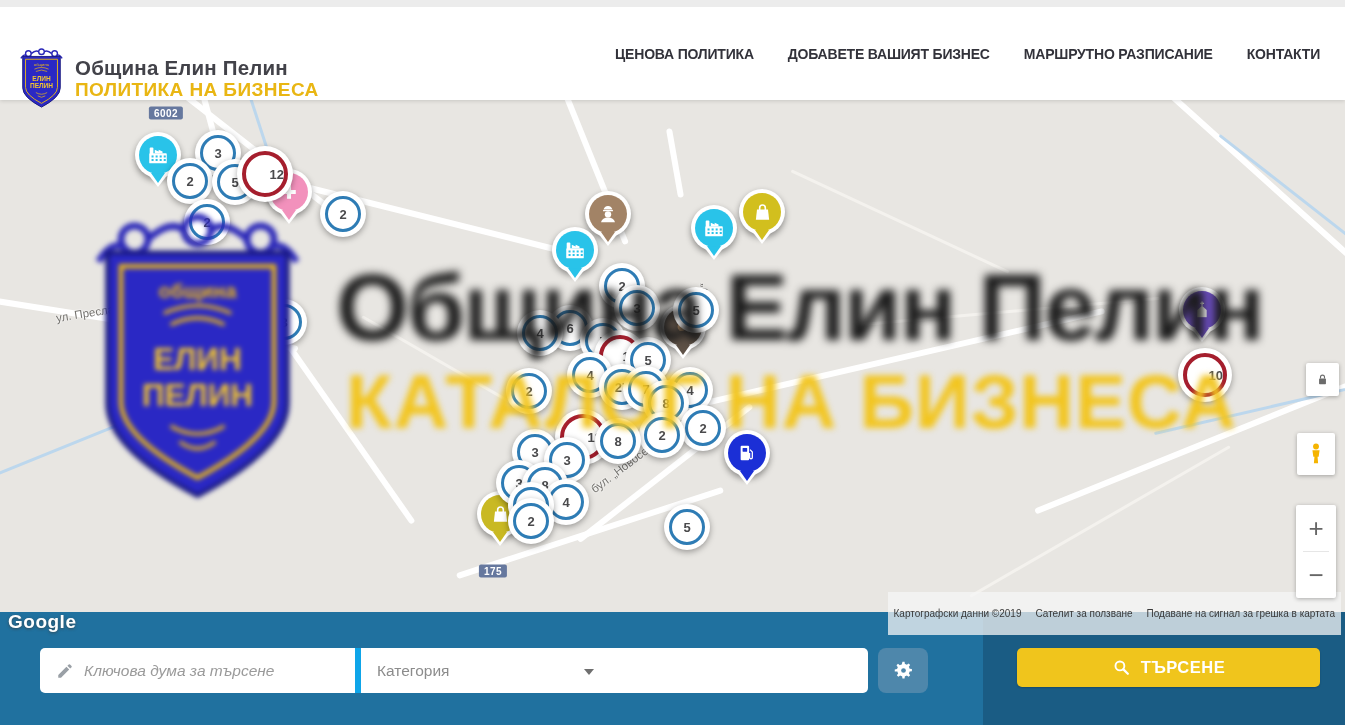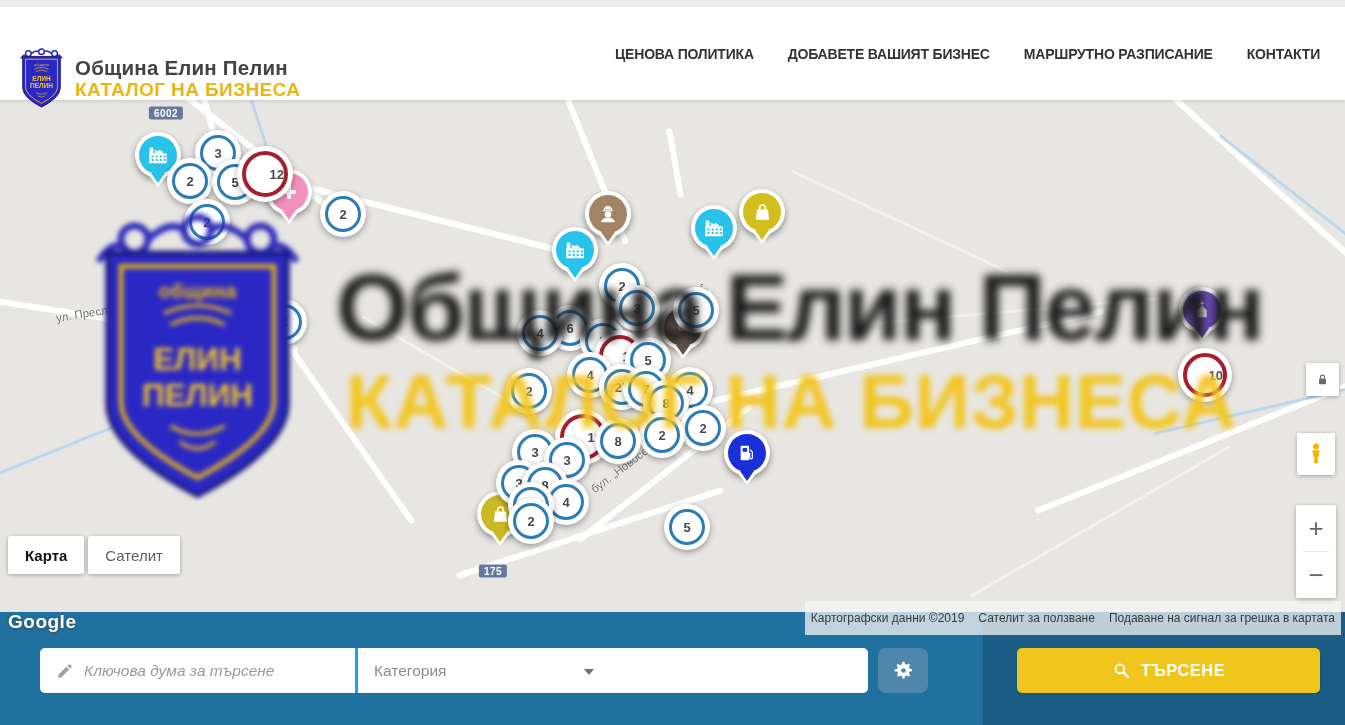--- a/index.html
+++ b/index.html
@@ -56,52 +56,52 @@
 
   
   .maptype{position:absolute;left:8px;top:436px;z-index:1500;display:flex;gap:4px;}
   .maptype button{height:38px;border:none;background:#fff;border-radius:2px;cursor:pointer;
     box-shadow:0 1px 4px rgba(0,0,0,.3);font-family:"Liberation Sans",sans-serif;font-size:15px;padding:0 17px;}
   .maptype .sel{font-weight:bold;color:#111;}
   .maptype .unsel{color:#5d5d5d;}
   .google-logo{position:absolute;left:8px;bottom:4px;z-index:1500;color:#fff;font-size:19px;font-weight:bold;
     letter-spacing:.5px;text-shadow:0 1px 3px rgba(60,60,60,.75);cursor:pointer;}
   .attribution{position:absolute;right:4px;bottom:2px;z-index:1500;display:flex;gap:14px;
-    background:rgba(245,245,245,.75);padding:10px 6px;font-size:12px;color:#3a3a3a;align-items:center;}
+    background:rgba(245,245,245,.75);padding:16px 6px;font-size:10px;color:#3a3a3a;align-items:center;}
   .attribution a{color:#3a3a3a;text-decoration:none;cursor:pointer;}
   .ctl{position:absolute;background:#fff;border-radius:2px;box-shadow:0 1px 4px rgba(0,0,0,.3);
     z-index:1500;display:flex;align-items:center;justify-content:center;border:none;cursor:pointer;}
   .ctl-lock{left:1306px;top:263px;width:33px;height:33px;}
   .ctl-pegman{left:1297px;top:333px;width:38px;height:42px;}
   .zoomctl{position:absolute;left:1296px;top:405px;width:40px;height:93px;background:#fff;border-radius:2px;
     box-shadow:0 1px 4px rgba(0,0,0,.3);z-index:1500;display:flex;flex-direction:column;}
   .zoomctl button{flex:1;border:none;background:transparent;font-size:26px;color:#666;cursor:pointer;
     line-height:1;font-family:"Liberation Sans",sans-serif;}
   .zoomctl .zdiv{height:1px;background:#e6e6e6;margin:0 7px;}
 
   
   .search-section{position:absolute;left:0;top:612px;width:1345px;height:113px;background:#20719f;}
   .search-right{position:absolute;left:983px;top:0;width:362px;height:113px;background:#1a5c84;}
   .field{position:absolute;left:40px;top:36px;width:828px;height:45px;background:#fff;border-radius:5px;
     display:flex;align-items:stretch;overflow:hidden;}
   .seg{display:flex;align-items:center;position:relative;}
-  .seg + .seg{border-left:3px solid #0ea5e9;}
+  .seg + .seg{border-left:6px solid #0ea5e9;}
   .seg-keyword{width:315px;padding-left:16px;}
   .seg-keyword input{border:none;outline:none;flex:1;font-size:15.5px;color:#444;
     font-family:"Liberation Sans",sans-serif;padding:0 10px;min-width:0;font-style:italic;}
   .seg-keyword input::placeholder{color:#9a9a9a;}
   .seg-select{cursor:pointer;}
   .seg-cat{width:255px;}
   .seg-loc{width:257px;}
   .seg-select .sel-label{font-size:15.5px;color:#8c8c8c;padding-left:16px;}
   .caret{position:absolute;right:16px;top:50%;margin-top:-2px;width:0;height:0;
     border-left:5px solid transparent;border-right:5px solid transparent;border-top:6px solid #6f6f6f;}
   .gear-btn{position:absolute;left:878px;top:36px;width:50px;height:45px;background:#4e87ab;border:none;
     border-radius:8px;cursor:pointer;display:flex;align-items:center;justify-content:center;}
-  .submit-btn{position:absolute;left:34px;top:36px;width:303px;height:45px;background:#f0c51c;border:none;
+  .submit-btn{position:absolute;left:34px;top:36px;width:303px;height:39px;background:#f0c51c;border:none;
     border-radius:5px;cursor:pointer;display:flex;align-items:center;justify-content:center;gap:10px;
     box-shadow:0 1px 2px rgba(0,0,0,.2);}
   .submit-btn span{color:#fff;font-size:16.5px;font-weight:bold;letter-spacing:.5px;
     font-family:"Liberation Sans",sans-serif;}
 </style>
 </head>
 <body>
 
 <svg width="0" height="0" style="position:absolute" aria-hidden="true">
   <symbol id="crest" viewBox="0 0 100 130">
@@ -122,21 +122,21 @@
 </svg>
 
 <div class="header">
   <div class="topstrip"></div>
   <div class="brand">
     <svg class="brand-crest" viewBox="0 0 100 130">
         <use href="#crest"></use>
       </svg>
     <div class="brand-text">
       <div class="brand-title">Община Елин Пелин</div>
-      <div class="brand-sub">КАТАЛОГ НА БИЗНЕСА</div>
+      <div class="brand-sub">ПОЛИТИКА НА БИЗНЕСА</div>
     </div>
   </div>
   <nav class="nav">
     <a href="#">ЦЕНОВА ПОЛИТИКА</a>
     <a href="#">ДОБАВЕТЕ ВАШИЯТ БИЗНЕС</a>
     <a href="#">МАРШРУТНО РАЗПИСАНИЕ</a>
     <a href="#">КОНТАКТИ</a>
   </nav>
 </div>
 
@@ -478,24 +478,20 @@
         </span>
       </div>
     </div>
 
   <svg class="wm wm-crest" viewBox="0 0 100 130">
       <use href="#crest"></use>
     </svg>
   <div class="wm wm-line1">Община Елин Пелин</div>
   <div class="wm wm-line2">КАТАЛОГ НА БИЗНЕСА</div>
 
-  <div class="maptype">
-    <button class="sel">Карта</button>
-    <button class="unsel">Сателит</button>
-  </div>
   <div class="google-logo">Google</div>
   <div class="attribution">
     <span>Картографски данни ©2019</span>
     <a href="#">Сателит за ползване</a>
     <a href="#">Подаване на сигнал за грешка в картата</a>
   </div>
   <button class="ctl ctl-lock">
     <svg viewBox="0 0 24 24" width="15" height="15">
         <rect x="6.5" y="10.5" width="11" height="9" rx="1.2" fill="#6b6b6b"></rect>
         <path d="M8.8 10.5V8.2a3.2 3.2 0 0 1 6.4 0v2.3" fill="none" stroke="#6b6b6b" stroke-width="1.8"></path>

